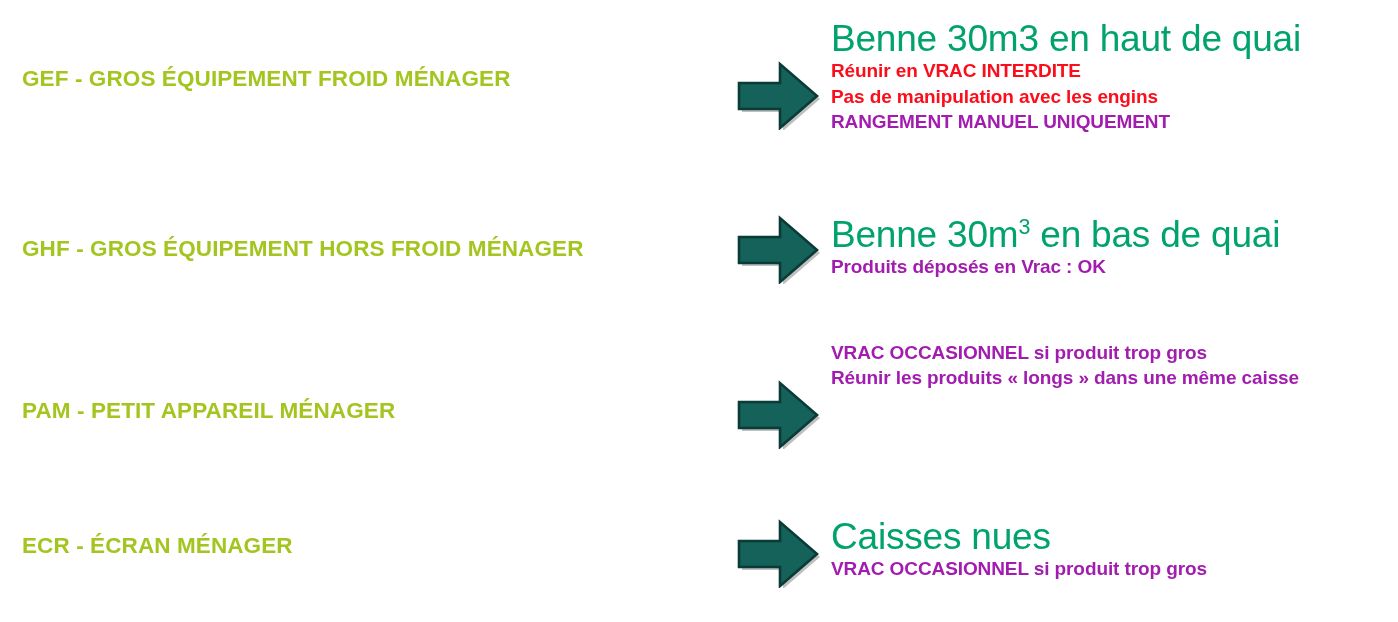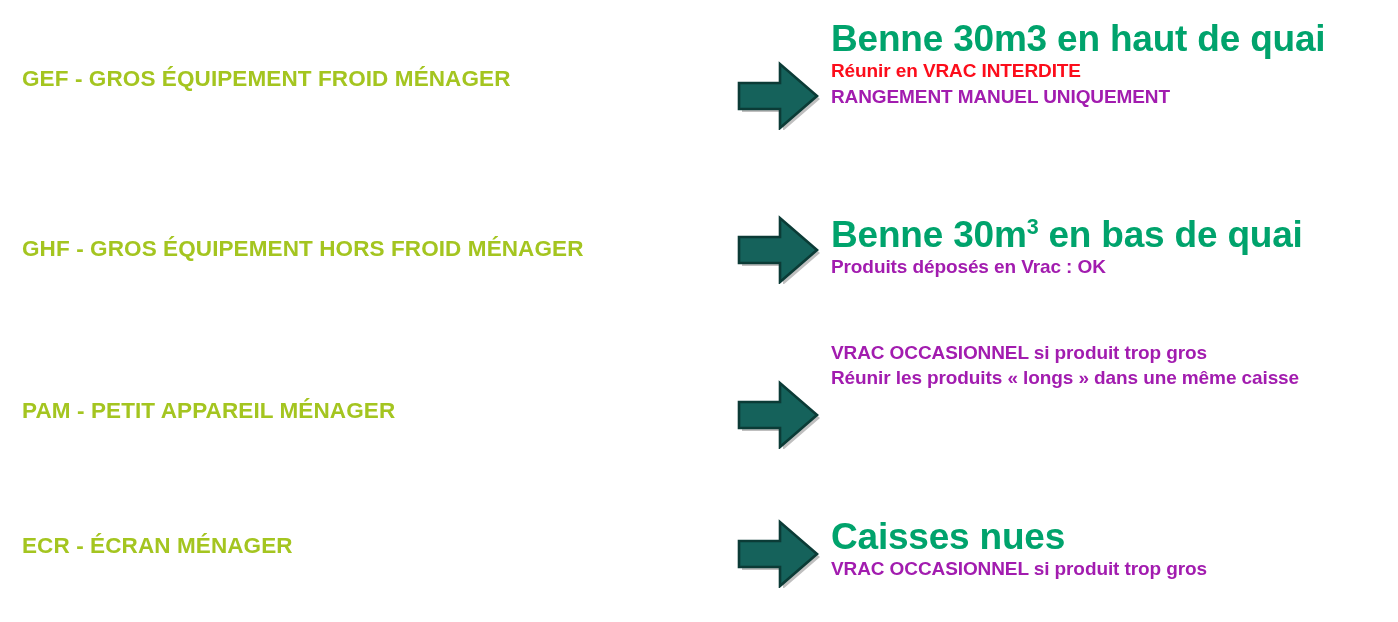--- a/index.html
+++ b/index.html
@@ -53,21 +53,21 @@
   }
 
   
   .dest {
     position: absolute;
     left: 831px;
     width: 567px;
   }
   .dest-title {
     font-size: 37px;
-    font-weight: bold;
+    font-weight: normal;
     color: #00A36C;
     line-height: 1.04;
     white-space: nowrap;
     letter-spacing: -0.2px;
   }
   .dest-title sup {
     font-size: 0.58em;
     vertical-align: super;
     line-height: 0;
   }
@@ -93,20 +93,21 @@
     <div class="arrow" style="top:58px;">
       <svg viewBox="0 0 88 72" xmlns="http://www.w3.org/2000/svg">
         <polygon points="6,25 47,25 47,6 84,38 47,70 47,51 6,51" fill="#BFBFBF" transform="translate(3,3)"></polygon>
         <polygon points="6,25 47,25 47,6 84,38 47,70 47,51 6,51" fill="#15625B" stroke="#0B3B36" stroke-width="2.6" stroke-linejoin="miter"></polygon>
       </svg>
     </div>
 
     <div class="dest" style="top:20px;">
       <div class="dest-title">Benne 30m3 en haut de quai</div>
       <div class="dest-line c-red">Réunir en VRAC INTERDITE</div>
+      <div class="dest-line c-red">Pas de manipulation avec les engins</div>
       <div class="dest-line c-green">RANGEMENT MANUEL UNIQUEMENT</div>
     </div>
   </div>
 
   <div class="row" style="top:0px;">
 
     <div class="cat-label" style="top:238px;text-align:center;">GHF - GROS ÉQUIPEMENT HORS FROID MÉNAGER</div>
 
     <div class="arrow" style="top:212px;">
       <svg viewBox="0 0 88 72" xmlns="http://www.w3.org/2000/svg">

